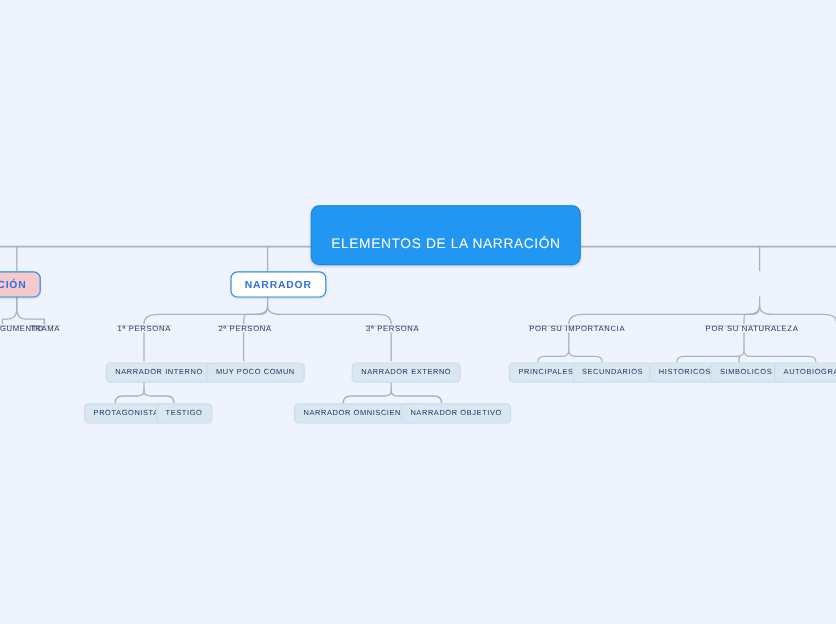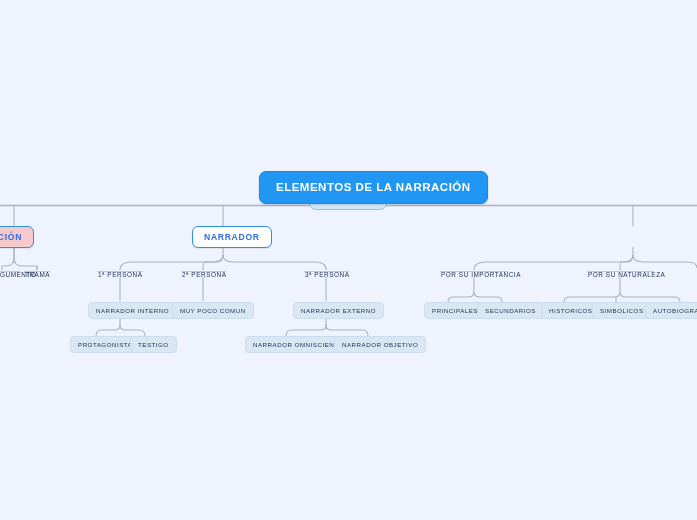--- a/index.html
+++ b/index.html
@@ -37,23 +37,23 @@
     text-align: center;
   }
 
   
   .node.root {
     background: #2196f3;
     border: 1px solid #1b86dc;
     border-radius: 7px;
     color: #ffffff;
     font-size: 11.5px;
-    font-weight: bold;
+    font-weight: normal;
     letter-spacing: 0.5px;
-    padding: 9px 16px 10px 16px;
+    padding: 26px 16px 10px 16px;
     box-shadow: 0 1px 2px rgba(40,80,130,0.18);
     z-index: 6;
   }
 
   
   .node.ghost {
     background: #cfe6f7;
     border: 1px solid #8cc4e8;
     border-radius: 7px;
     width: 78px;

